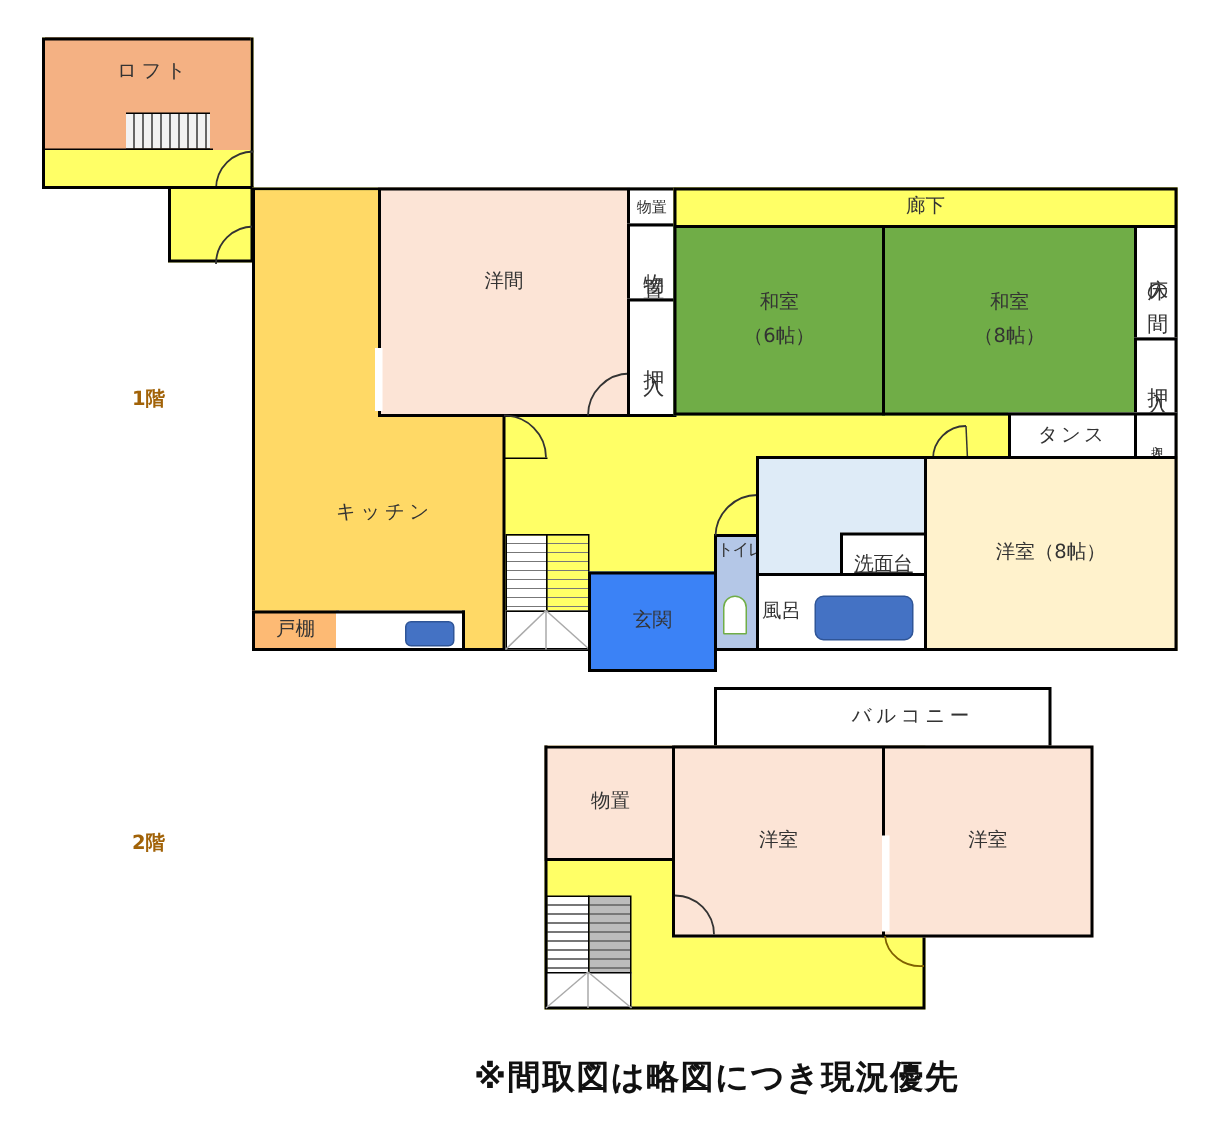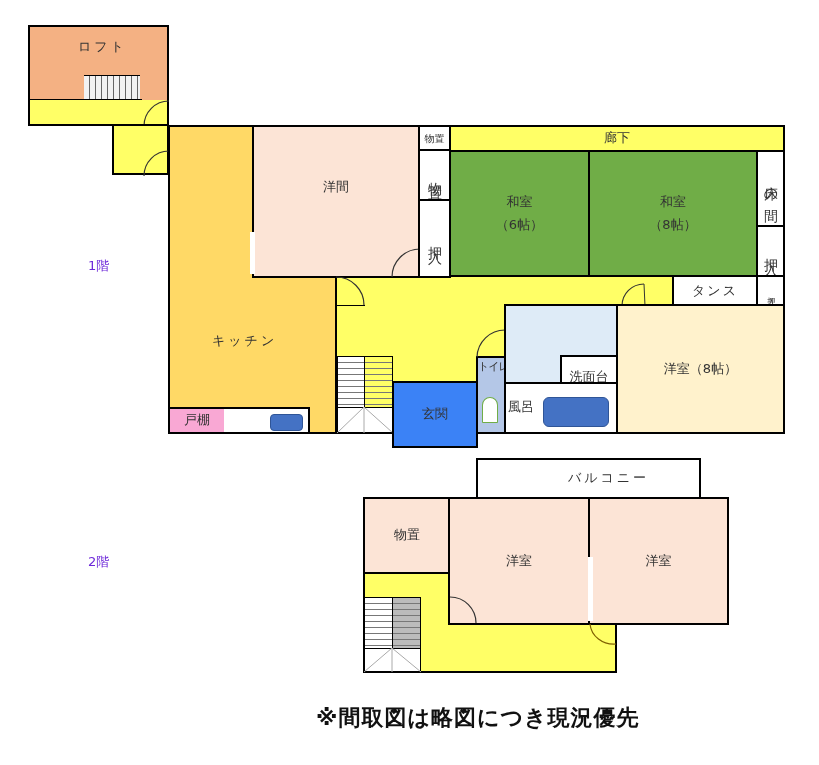--- a/index.html
+++ b/index.html
@@ -3,21 +3,21 @@
 <meta charset="utf-8">
 <style>
   html, body { margin:0; padding:0; background:#ffffff; }
   body { width:819px; height:765px; position:relative; overflow:hidden;
          font-family: "DejaVu Sans", "Liberation Sans", sans-serif; color:#333; }
   .abs { position:absolute; box-sizing:border-box; }
   .room { border:2px solid #000; display:flex; align-items:center; justify-content:center; text-align:center; font-size:13px; line-height:1.7; }
   .noborder { border:none; }
   .lbl { position:absolute; font-size:13px; color:#333; white-space:nowrap; }
   .vtext { writing-mode: vertical-rl; text-orientation: upright; letter-spacing:4px; font-size:14px; }
-  .floor-label { position:absolute; font-size:13px; font-weight:normal; color:#6d28d9; }
+  .floor-label { position:absolute; font-size:13px; font-weight:bold; color:#a16207; }
   .note { position:absolute; font-size:22px; font-weight:bold; color:#111; letter-spacing:1px; font-family: "DejaVu Sans", sans-serif; }
   .stairs-white { background: repeating-linear-gradient(to bottom, #fff 0px, #fff 5px, #777 5px, #777 6px); }
   .stairs-yellow { background: repeating-linear-gradient(to bottom, #ffff66 0px, #ffff66 5px, #777 5px, #777 6px); }
   .stairs-gray { background: repeating-linear-gradient(to bottom, #bbb 0px, #bbb 5px, #777 5px, #777 6px); }
   .stairs-vert { background: repeating-linear-gradient(to right, #f2f2f2 0px, #f2f2f2 5px, #666 5px, #666 6px); }
   svg { position:absolute; overflow:visible; }
 </style>
 </head>
 <body>
 
@@ -36,23 +36,23 @@
   </svg>
 
 <div class="floor-label" style="left:88px;top:257px;">1階</div>
 <div class="floor-label" style="left:88px;top:553px;">2階</div>
 
 <div class="abs" style="left:168px;top:125px;width:617px;height:309px;border:2px solid #000;background:#ffff66;"></div>
 
 <div class="abs" style="left:170px;top:127px;width:166px;height:305px;background:#ffd966;"></div>
 <div class="abs" style="left:170px;top:127px;width:82px;height:150px;background:#ffd966;"></div>
 <div class="abs" style="left:335px;top:276px;width:2px;height:157px;background:#000;"></div>
-<div class="lbl" style="left:212px;top:332px;letter-spacing:3px;">キッチン</div>
+<div class="lbl" style="left:224px;top:332px;letter-spacing:3px;">キッチン</div>
 
-<div class="abs room" style="left:168px;top:407px;width:58px;height:27px;background:#f9a8d4;border-width:2px 2px 2px 2px;font-size:13px;">戸棚</div>
+<div class="abs room" style="left:168px;top:407px;width:58px;height:27px;background:#fdba74;border-width:2px 2px 2px 2px;font-size:13px;">戸棚</div>
 <div class="abs" style="left:224px;top:407px;width:86px;height:27px;background:#fff;border:2px solid #000;border-left:none;"></div>
 <div class="abs" style="left:270px;top:414px;width:33px;height:17px;background:#4472c4;border:1px solid #2f5597;border-radius:4px;"></div>
 
 <div class="abs room" style="left:252px;top:125px;width:168px;height:153px;background:#fce4d6;font-family:Liberation Serif, serif;">
   <span style="position:relative;top:-14px;">洋間</span>
 </div>
 <div class="abs" style="left:250px;top:232px;width:5px;height:42px;background:#fff;"></div>
 <svg style="left:390px;top:249px;" width="30" height="28">
     <path d="M30 0 A28 28 0 0 0 2 28" fill="none" stroke="#333" stroke-width="1.2"></path>
   </svg>

